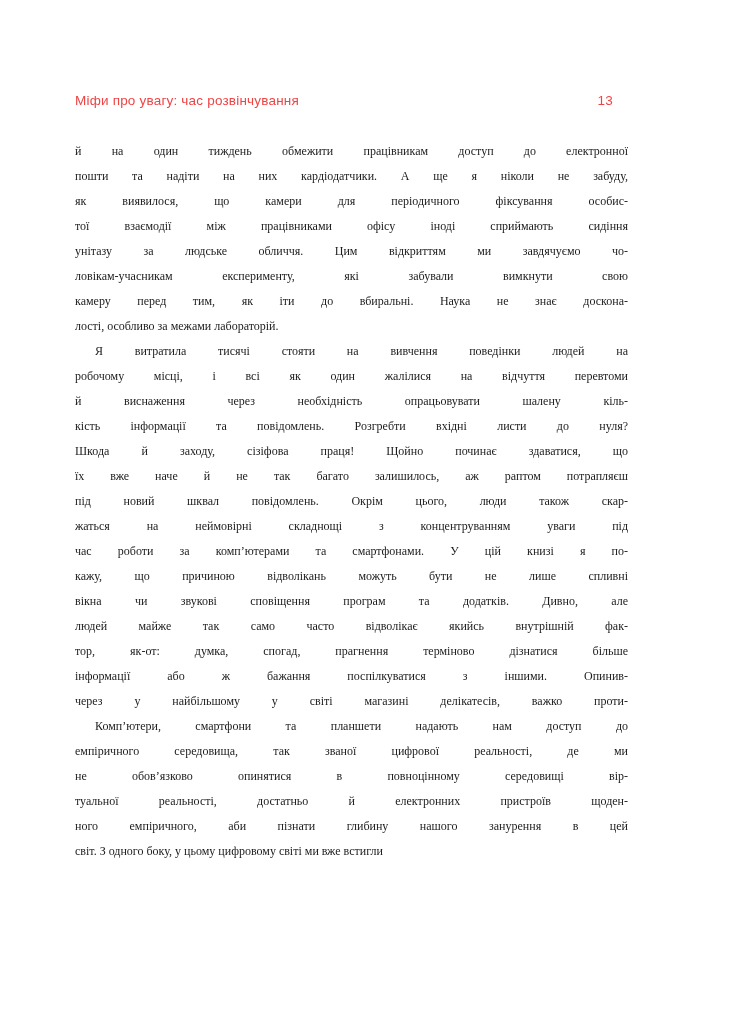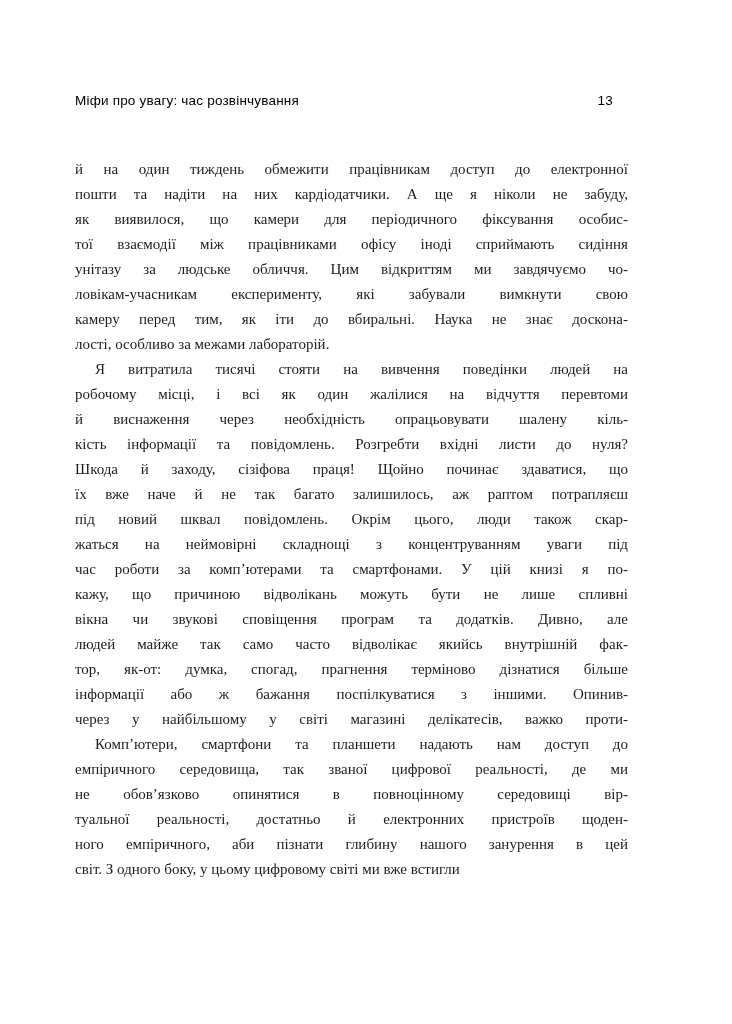--- a/index.html
+++ b/index.html
@@ -19,31 +19,31 @@
     position: absolute;
     top: 93px;
     left: 75px;
     width: 553px;
     display: flex;
     justify-content: space-between;
     align-items: flex-end;
     font-family: "Liberation Sans", "DejaVu Sans", sans-serif;
     font-size: 13.5px;
     letter-spacing: 0.2px;
-    color: #000000;
+    color: #ef4444;
   }
   .running-header .page-number {
     margin-right: 15px;
   }
   .body-text {
     position: absolute;
-    top: 157px;
+    top: 139px;
     left: 75px;
     width: 553px;
-    font-size: 15px;
+    font-size: 12px;
     color: #1c1c1c;
   }
   .paragraph {
     margin: 0;
     padding: 0;
   }
   .line {
     height: 25px;
     line-height: 25px;
     text-align: justify;

